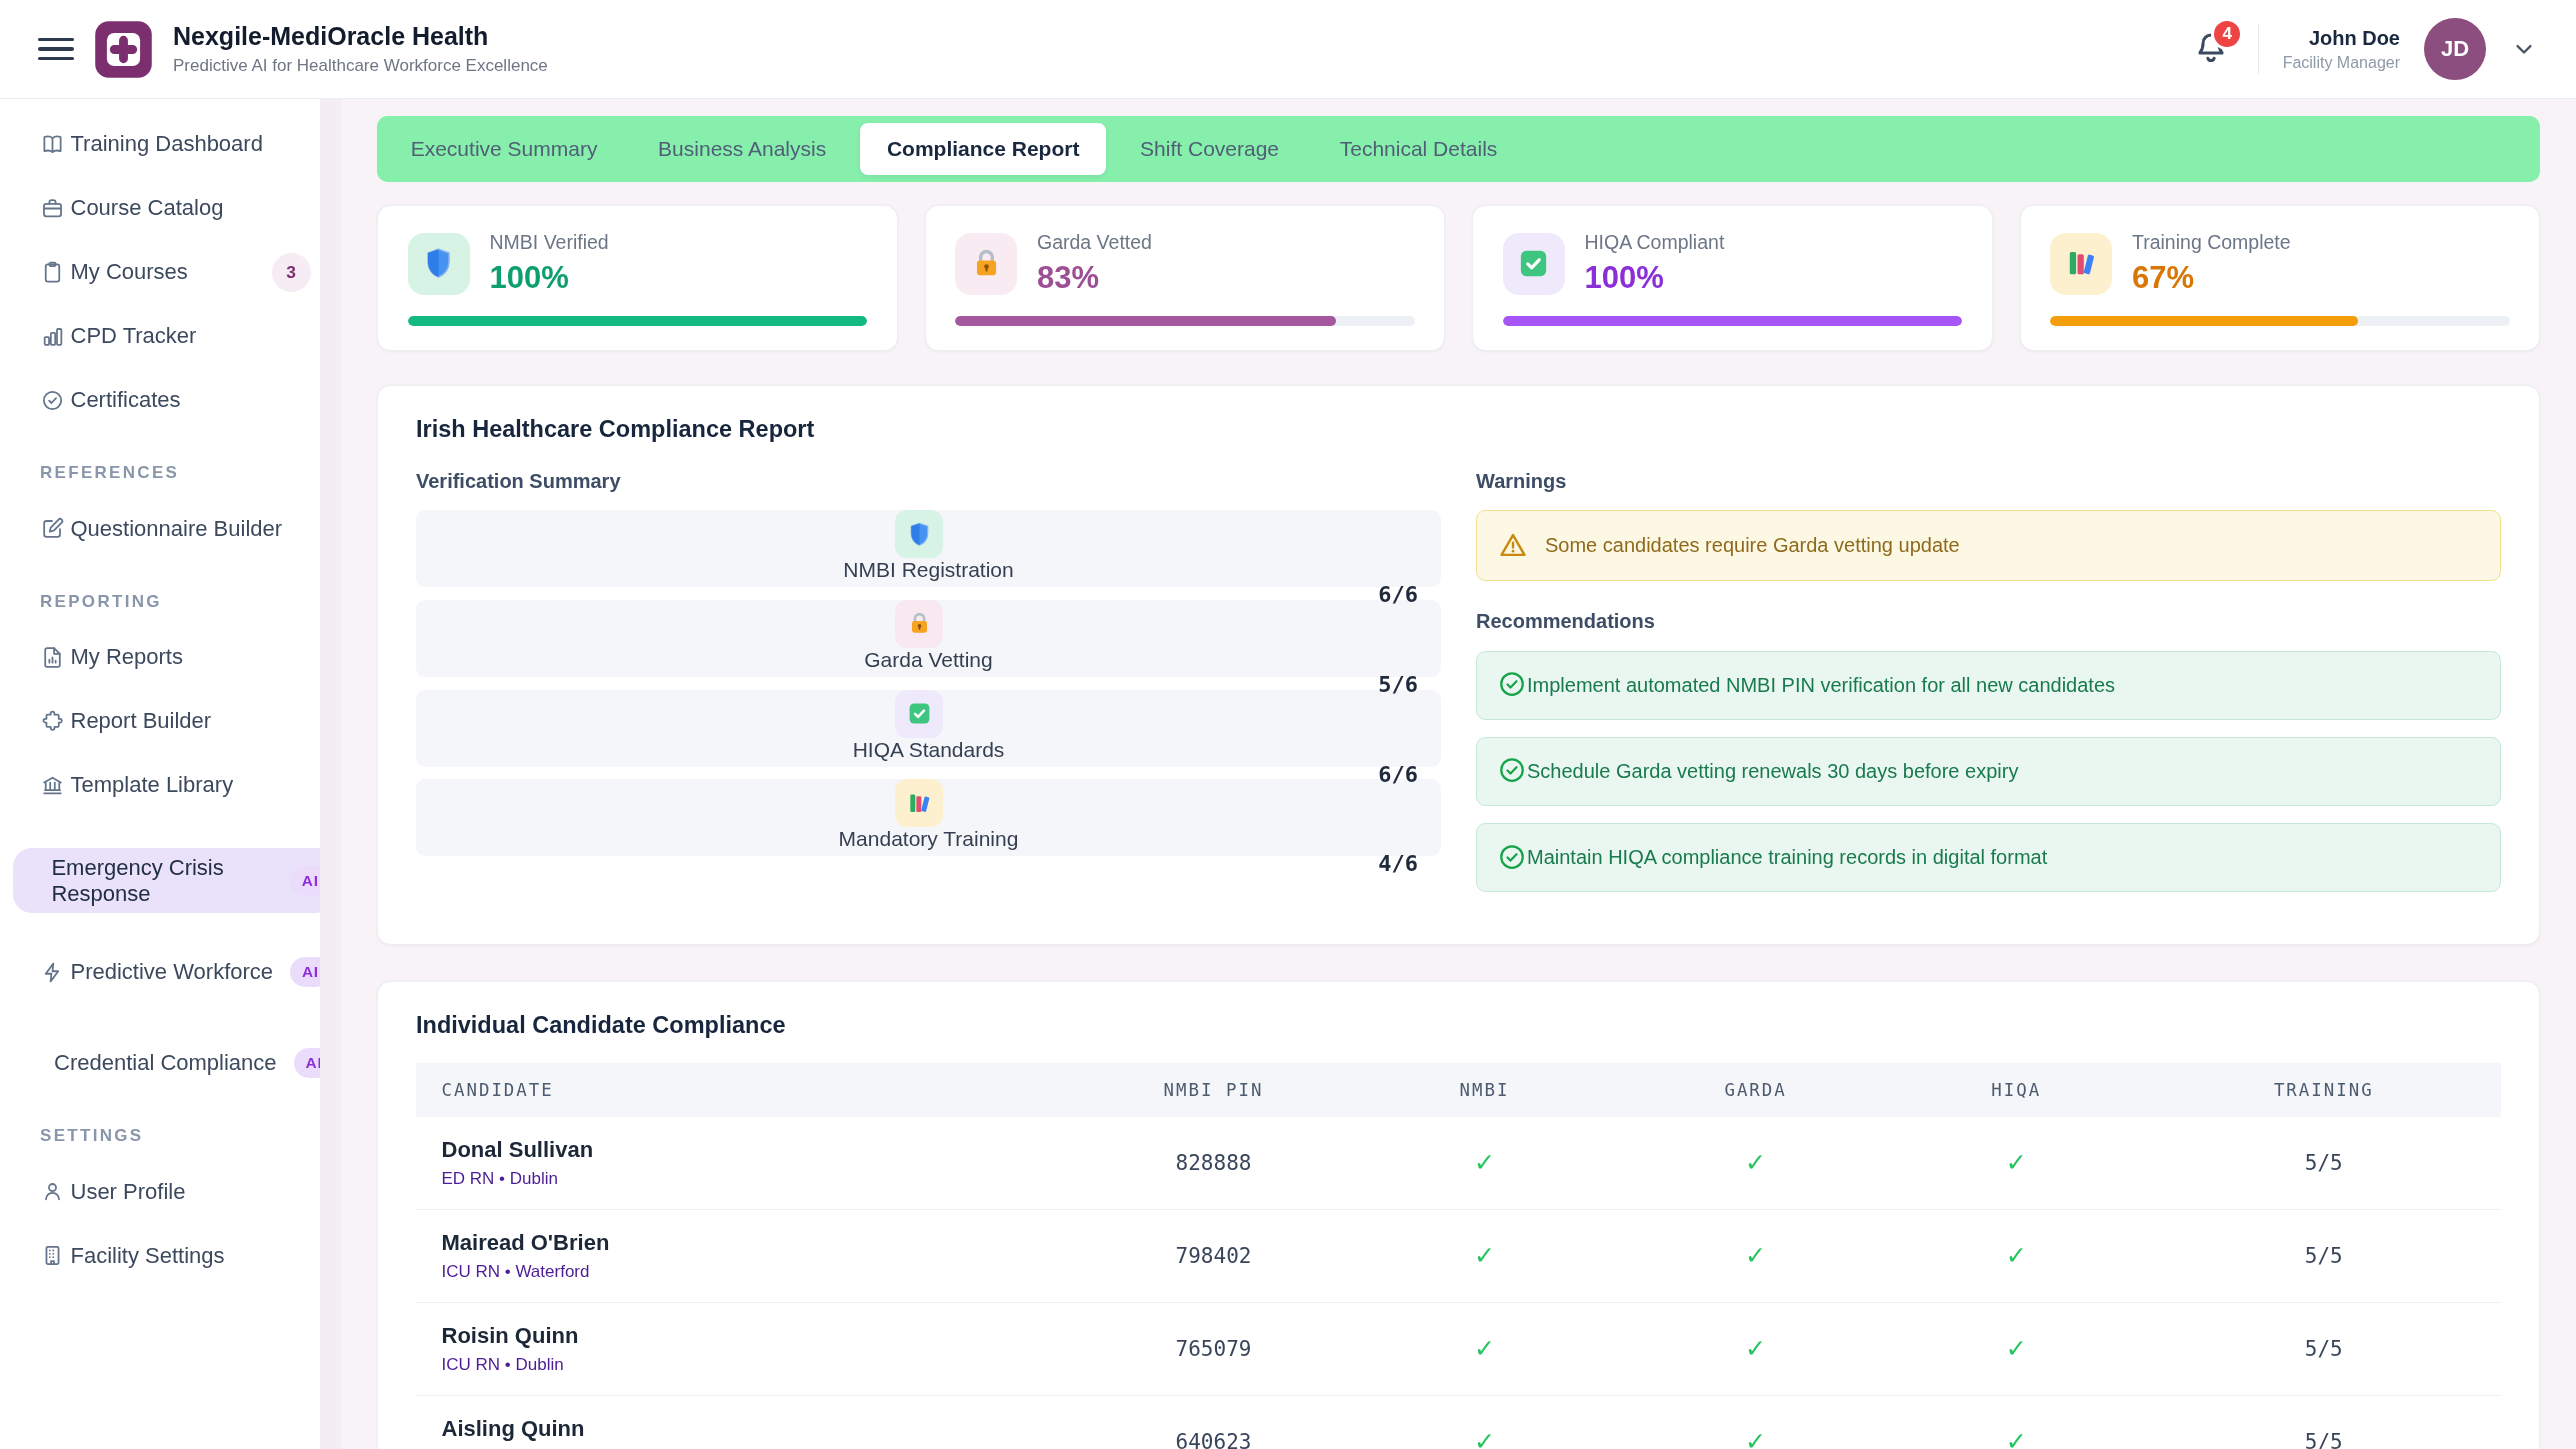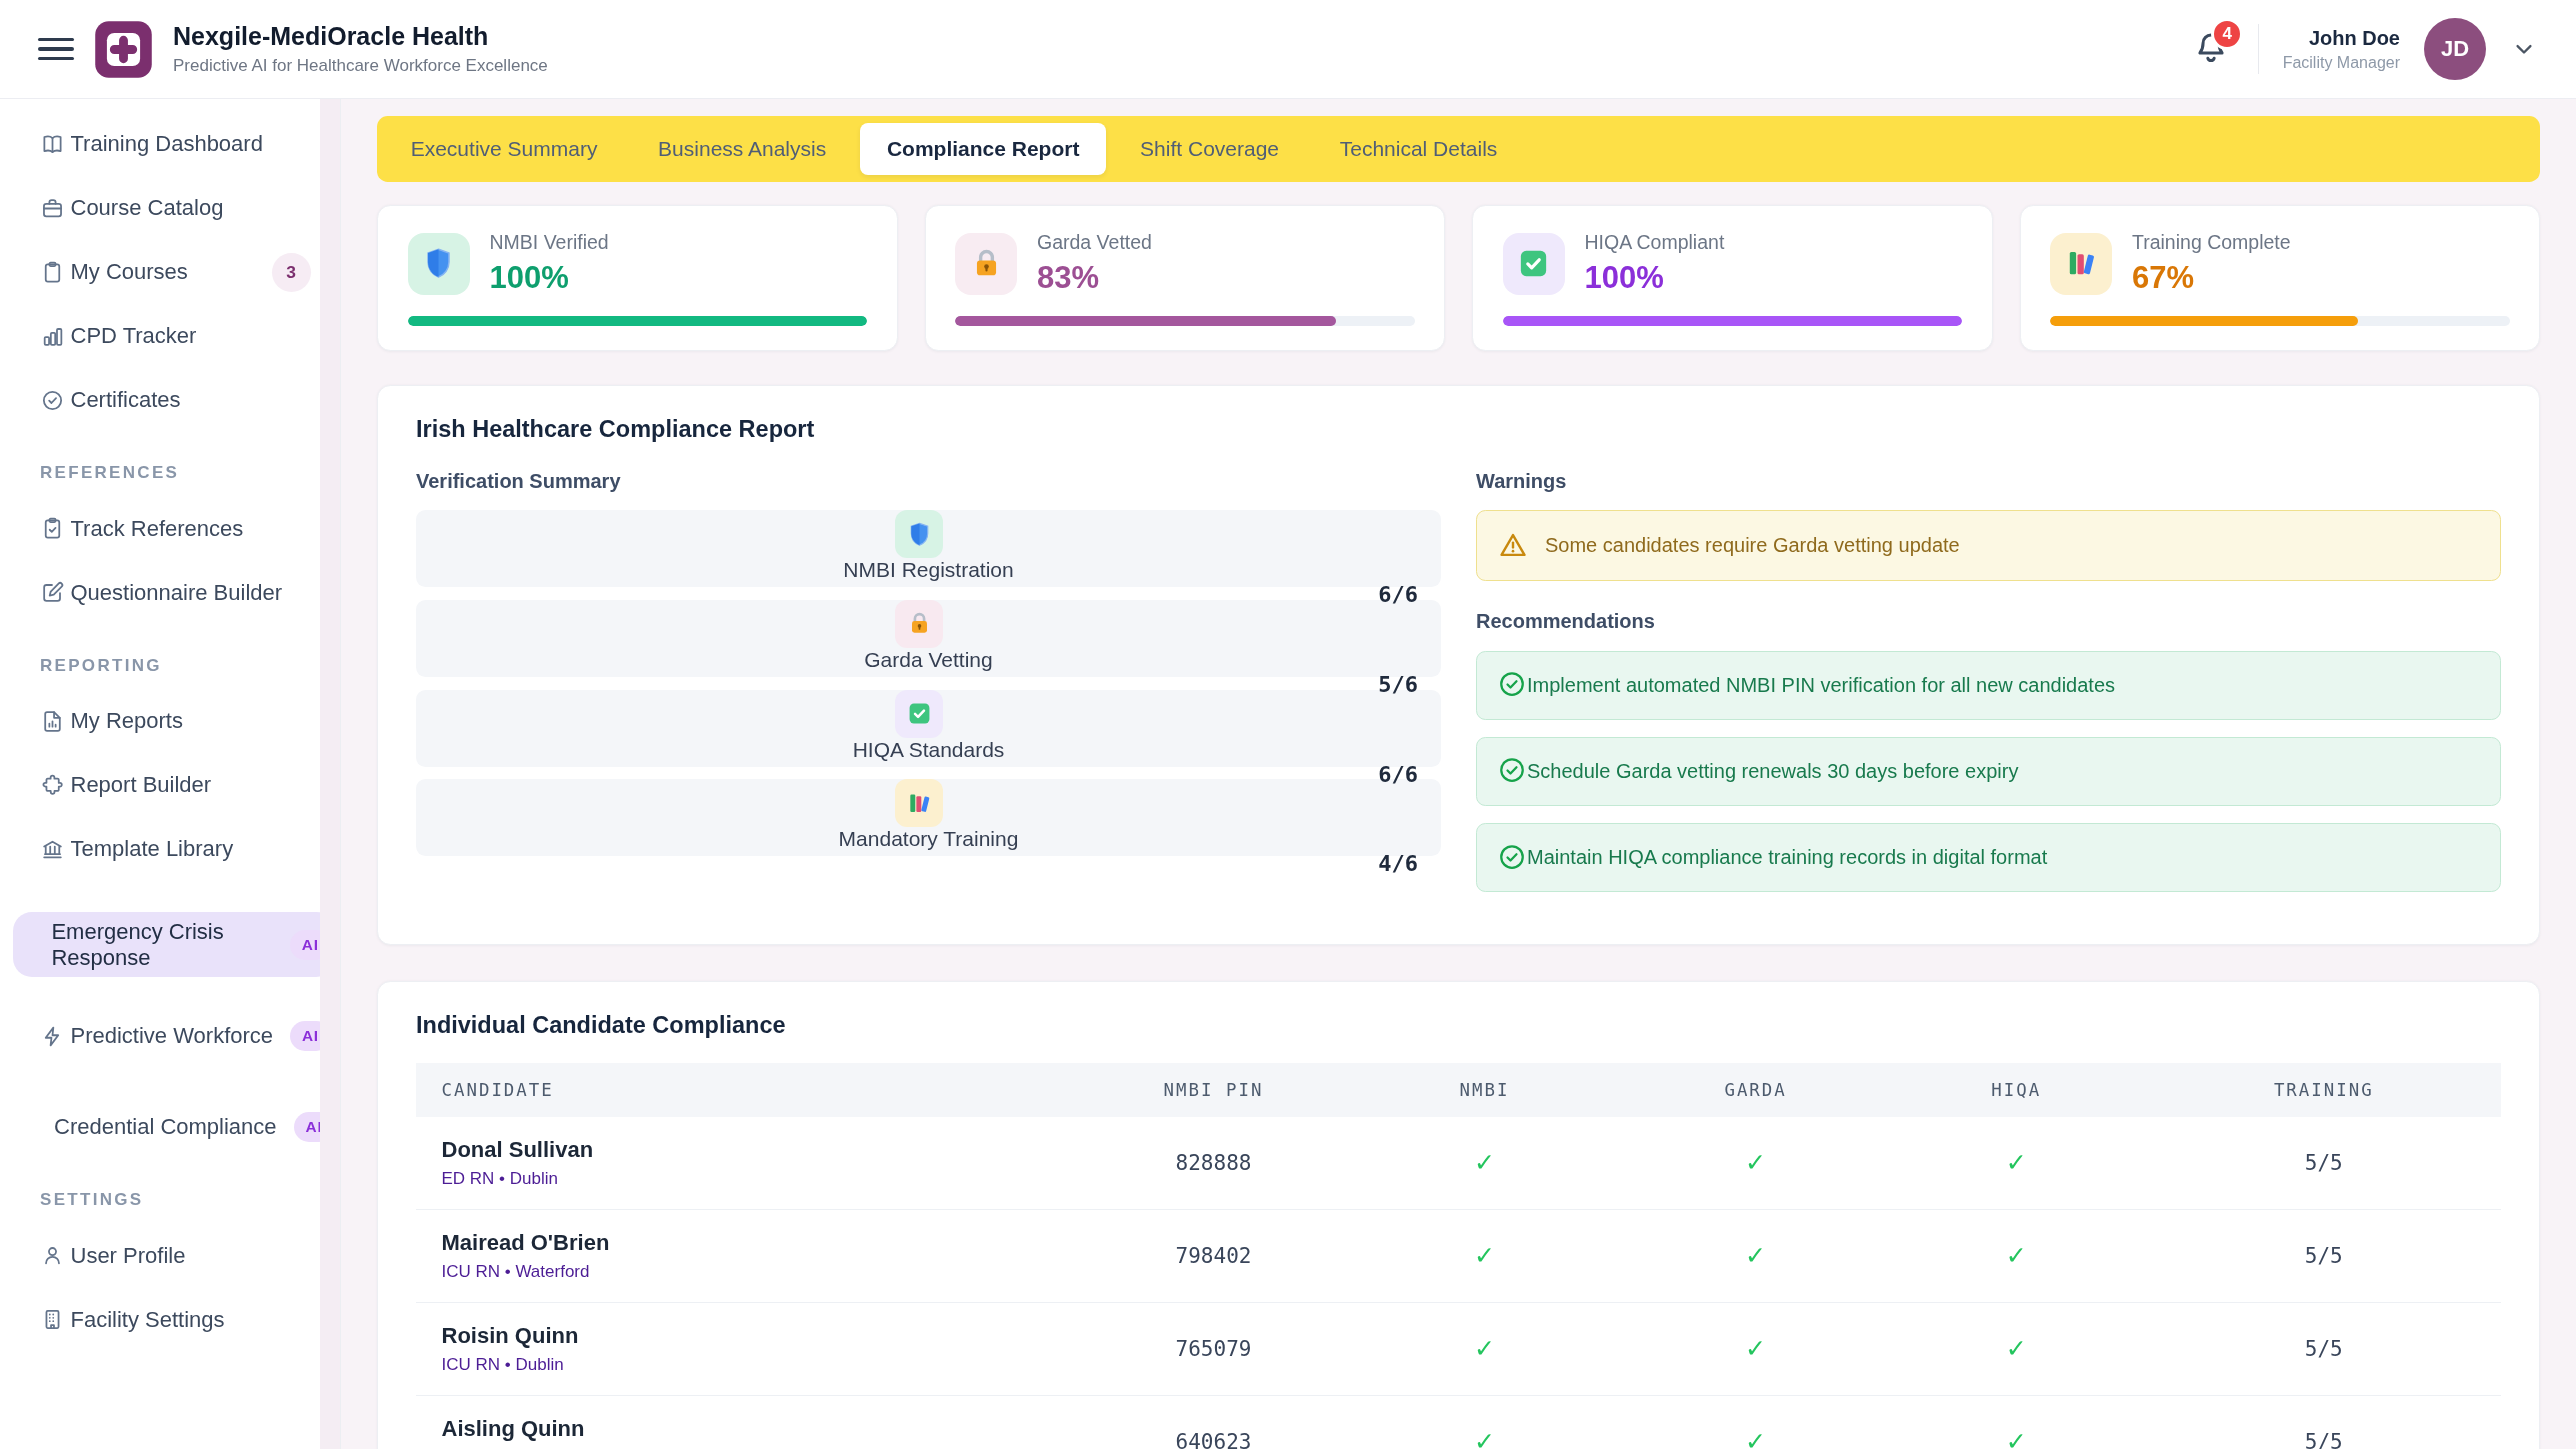--- a/index.html
+++ b/index.html
@@ -47,21 +47,21 @@
     margin:31px 0 13.4px 40px; }
   .ai-badge { background:#ecdcfb; color:#8b2fd9; font-size:15.4px; font-weight:700;
     letter-spacing:0.7px; padding:6px 12px; border-radius:670px; margin-left:12px; flex:none; }
   .nav-ai { margin-top:27px; }
   .nav-pill { margin:31px 5.4px 0 13.4px; background:#e9e2fa; border-radius:19px; height:65px;
     display:flex; align-items:center; padding:0 4px 0 38px; font-size:22px; font-weight:500;
     color:#222e44; cursor:pointer; position:relative; z-index:1; }
 
   
   .main { flex:1; min-width:0; padding:17.4px 36px 0 36px; overflow:hidden; }
-  .tabstrip { display:flex; gap:6.7px; background:#fde047; border-radius:10.7px; padding:6.7px;
+  .tabstrip { display:flex; gap:6.7px; background:#86efac; border-radius:10.7px; padding:6.7px;
     width:100%; }
   .tab { padding:14px 27px; font-size:21px; color:#505e76; border-radius:8px;
     white-space:nowrap; cursor:pointer; }
   .tab.active { background:#fff; color:#19273f; font-weight:700;
     box-shadow:0 2px 5.4px rgba(20,30,60,.08); }
 
   .stats { display:flex; gap:27px; margin-top:23px; }
   .stat-card { flex:1; background:#fff; border:0.7px solid #edeff3; border-radius:13.4px;
     padding:25.5px 29.5px 24px; box-shadow:0 0.7px 2.7px rgba(25,35,60,.05); }
   .stat-top { display:flex; align-items:center; gap:20px; }
@@ -198,30 +198,20 @@
               <circle cx="12" cy="12" r="8.3"></circle>
               <path d="M8.8 12.2l2.2 2.2 4.4-4.6"></path>
             </svg>
           </span>
           <span class="nav-label">Certificates</span>
         </div>
         <div class="section-label">REFERENCES</div>
         <div class="nav-item">
           <span class="nav-icon">
             <svg viewBox="0 0 24 24" fill="none" stroke="#64748b" stroke-width="1.7" stroke-linecap="round" stroke-linejoin="round">
-              <rect x="5.5" y="4.2" width="13" height="16.6" rx="2"></rect>
-              <rect x="9" y="2.6" width="6" height="3.2" rx="1.2"></rect>
-              <path d="M9.3 13.2l2 2 3.6-3.8"></path>
-            </svg>
-          </span>
-          <span class="nav-label">Track References</span>
-        </div>
-        <div class="nav-item">
-          <span class="nav-icon">
-            <svg viewBox="0 0 24 24" fill="none" stroke="#64748b" stroke-width="1.7" stroke-linecap="round" stroke-linejoin="round">
               <path d="M11.5 4.8H6.2C5 4.8 4 5.8 4 7V17.8C4 19 5 20 6.2 20H17C18.2 20 19.2 19 19.2 17.8V12.5"></path>
               <path d="M17.8 3.4a2.1 2.1 0 0 1 3 3L13.2 14l-3.9 1 1-3.9z"></path>
             </svg>
           </span>
           <span class="nav-label">Questionnaire Builder</span>
         </div>
         <div class="section-label">REPORTING</div>
         <div class="nav-item">
           <span class="nav-icon">
             <svg viewBox="0 0 24 24" fill="none" stroke="#64748b" stroke-width="1.7" stroke-linecap="round" stroke-linejoin="round">

